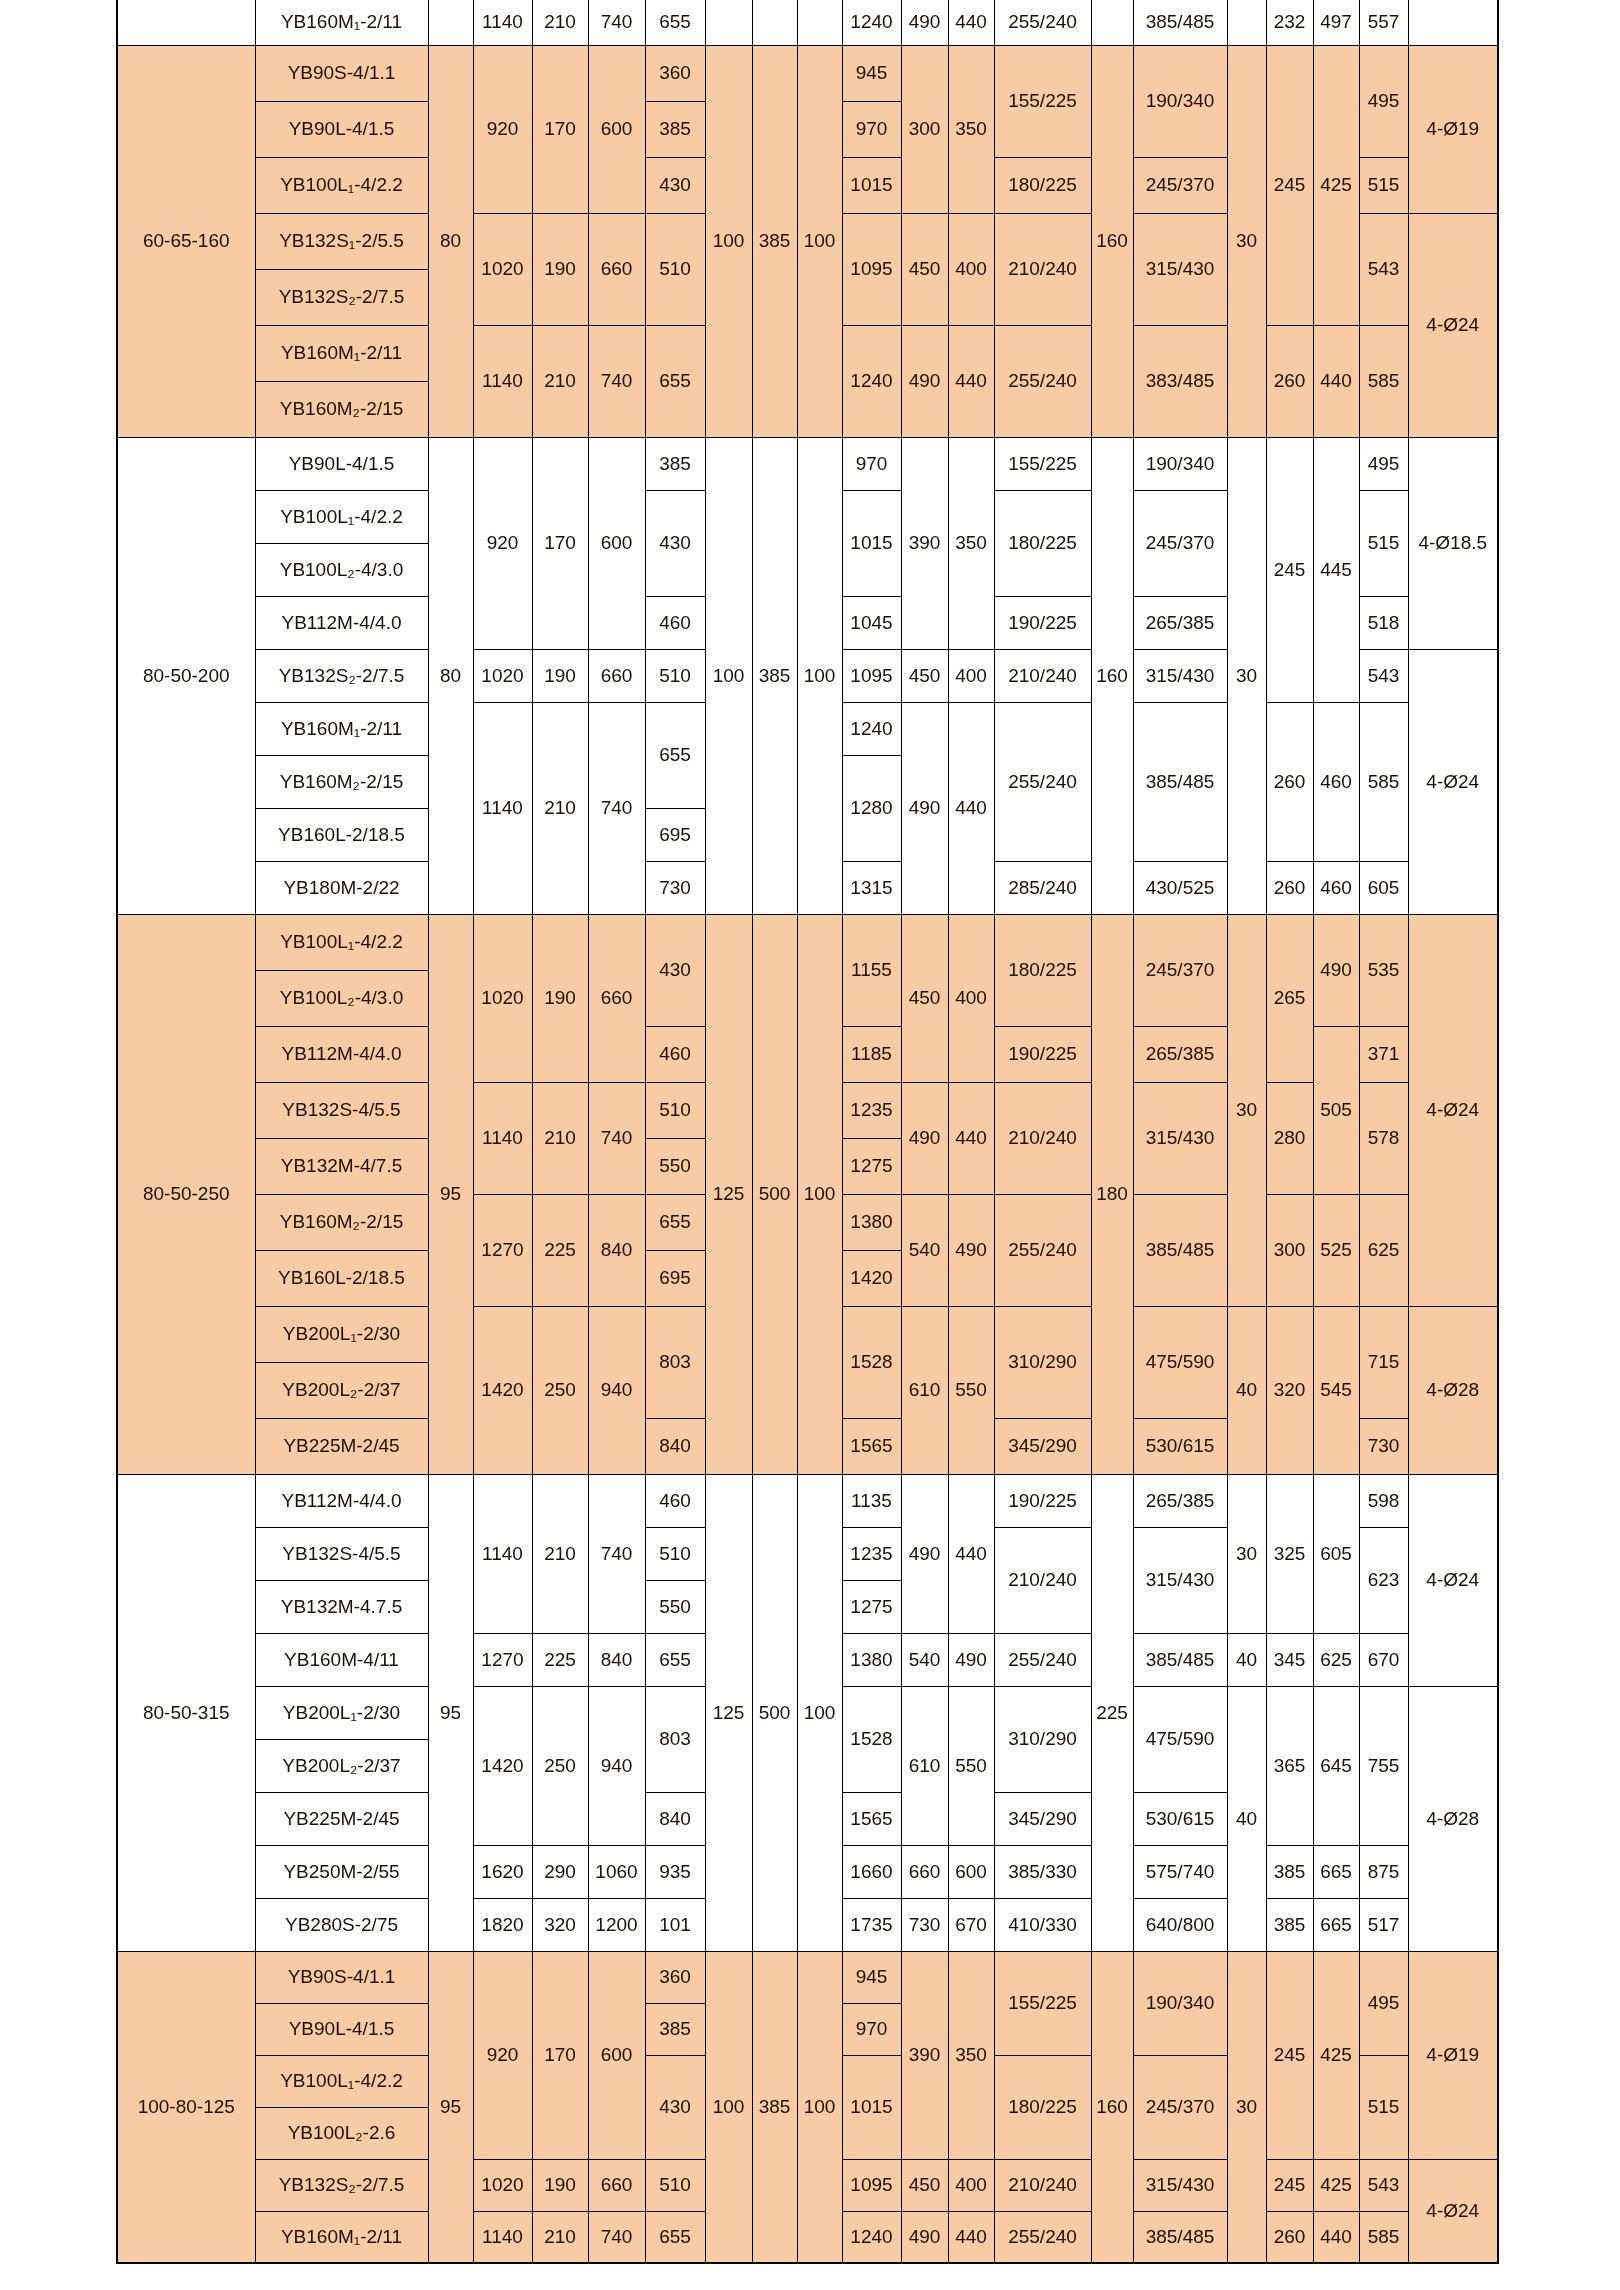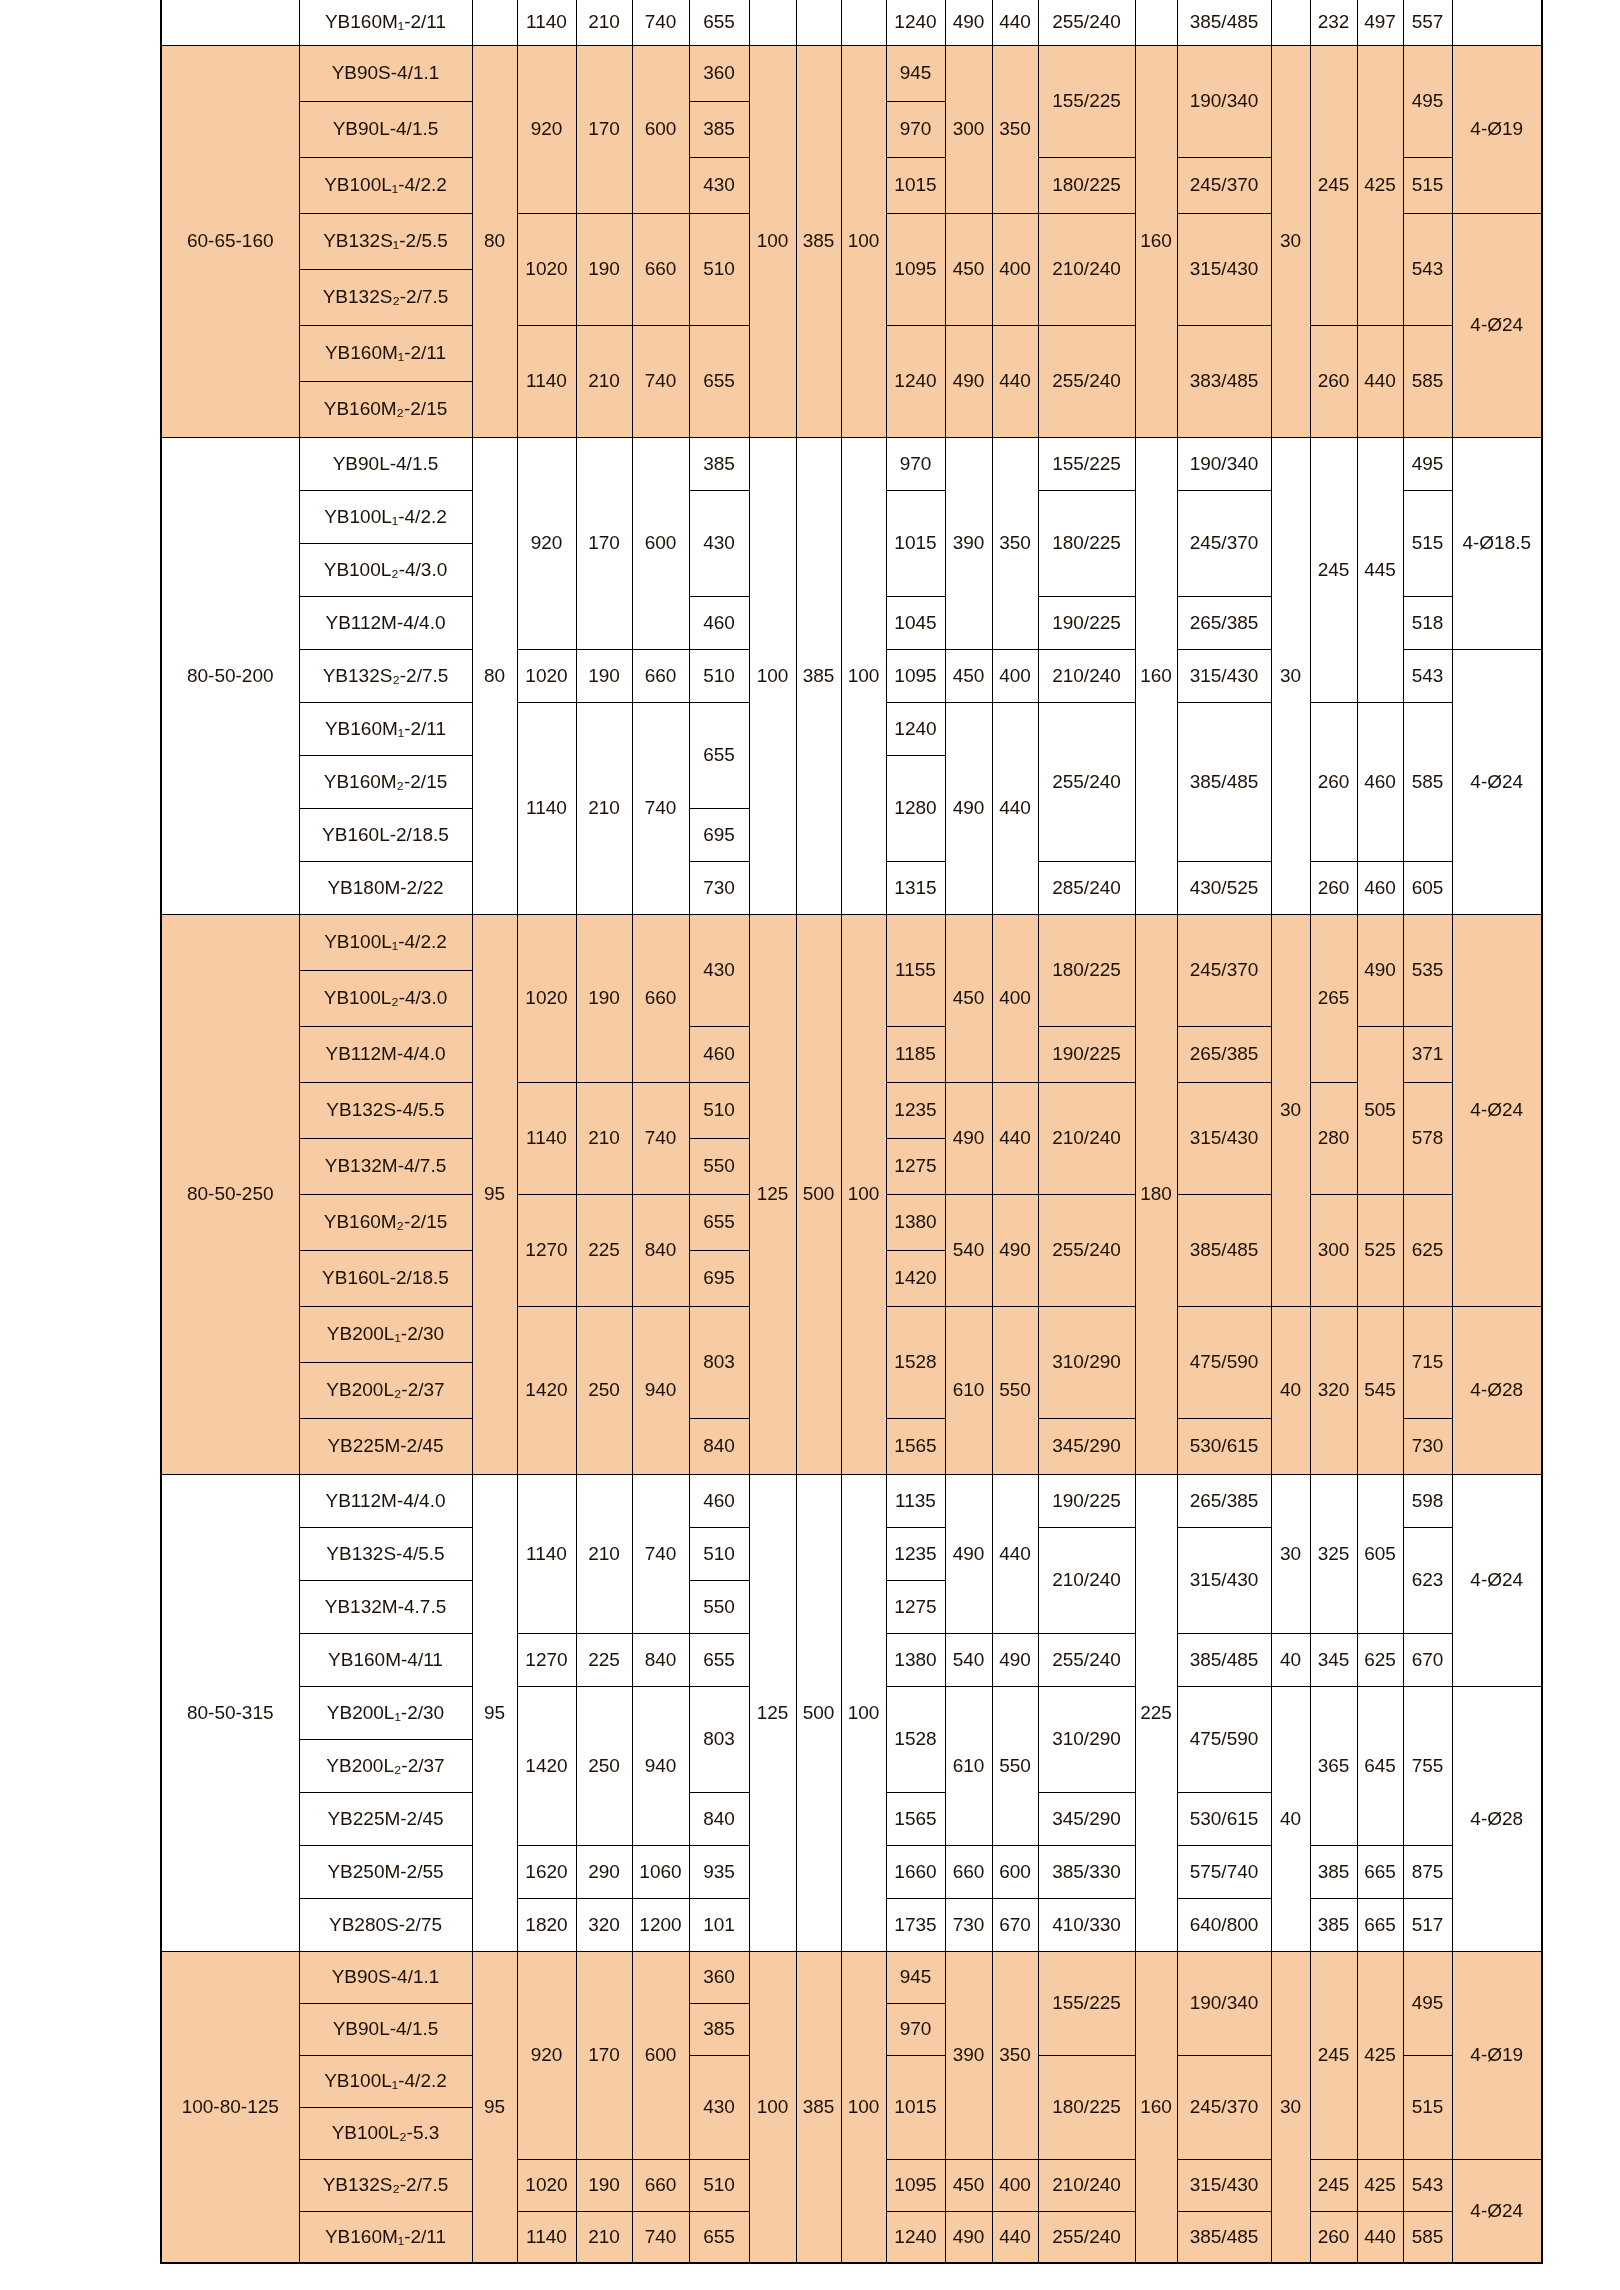--- a/index.html
+++ b/index.html
@@ -10,21 +10,20 @@
   body {
     width: 1620px;
     height: 2291px;
     position: relative;
     font-family: "Liberation Sans", "DejaVu Sans", sans-serif;
   }
   .table-wrap {
     position: absolute;
     left: 116px;
     top: 0;
-    margin-left: 44px;
   }
   table.spec {
     border-collapse: collapse;
     table-layout: fixed;
     border: 2.7px solid #000;
     border-top: 0;
   }
   table.spec td {
     border: 1.8px solid #000;
     padding: 0;
@@ -504,21 +503,21 @@
         </tr>
         <tr style="height: 52px;">
           <td>YB100L₁-4/2.2</td>
           <td rowspan="2">430</td>
           <td rowspan="2">1015</td>
           <td rowspan="2">180/225</td>
           <td rowspan="2">245/370</td>
           <td rowspan="2">515</td>
         </tr>
         <tr style="height: 52px;">
-          <td>YB100L₂-5.3</td>
+          <td>YB100L₂-2.6</td>
         </tr>
         <tr style="height: 52px;">
           <td>YB132S₂-2/7.5</td>
           <td>1020</td>
           <td>190</td>
           <td>660</td>
           <td>510</td>
           <td>1095</td>
           <td>450</td>
           <td>400</td>

